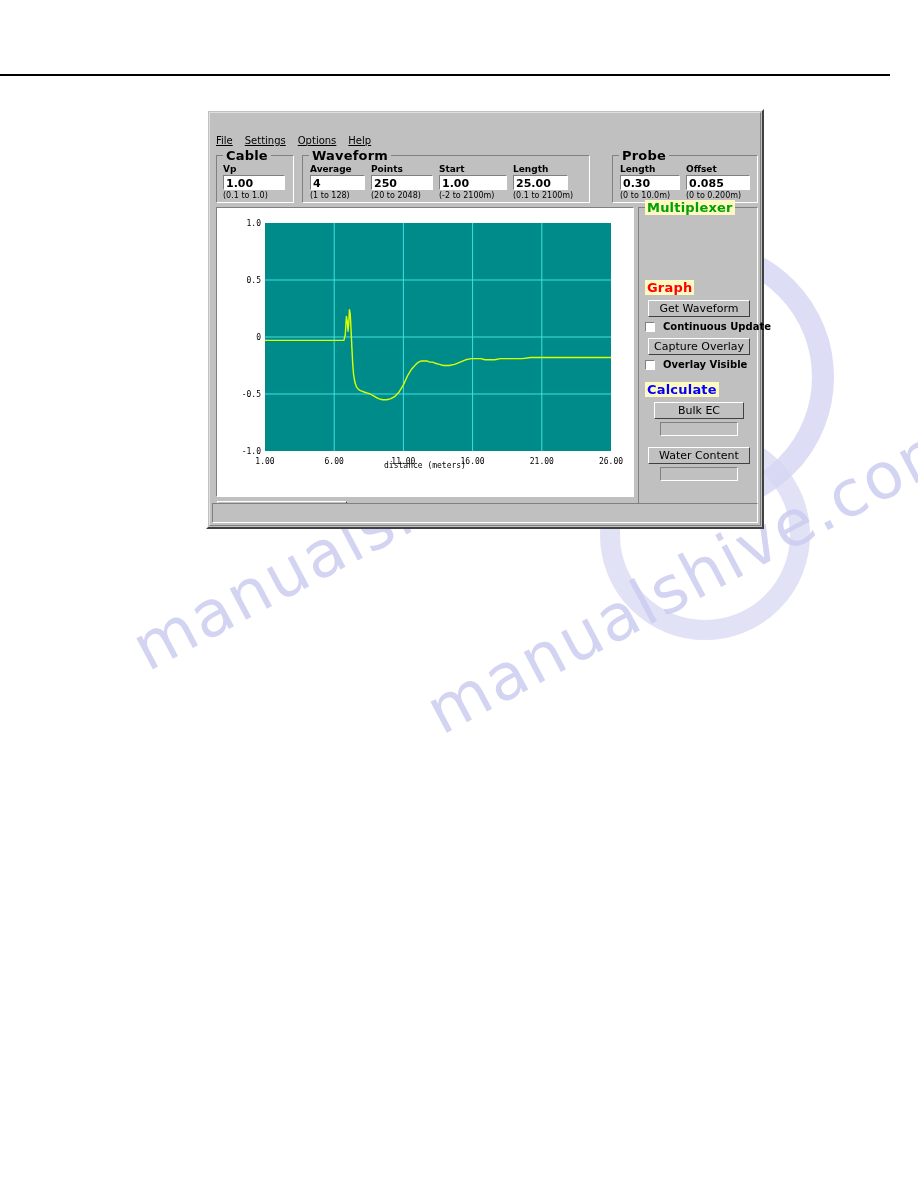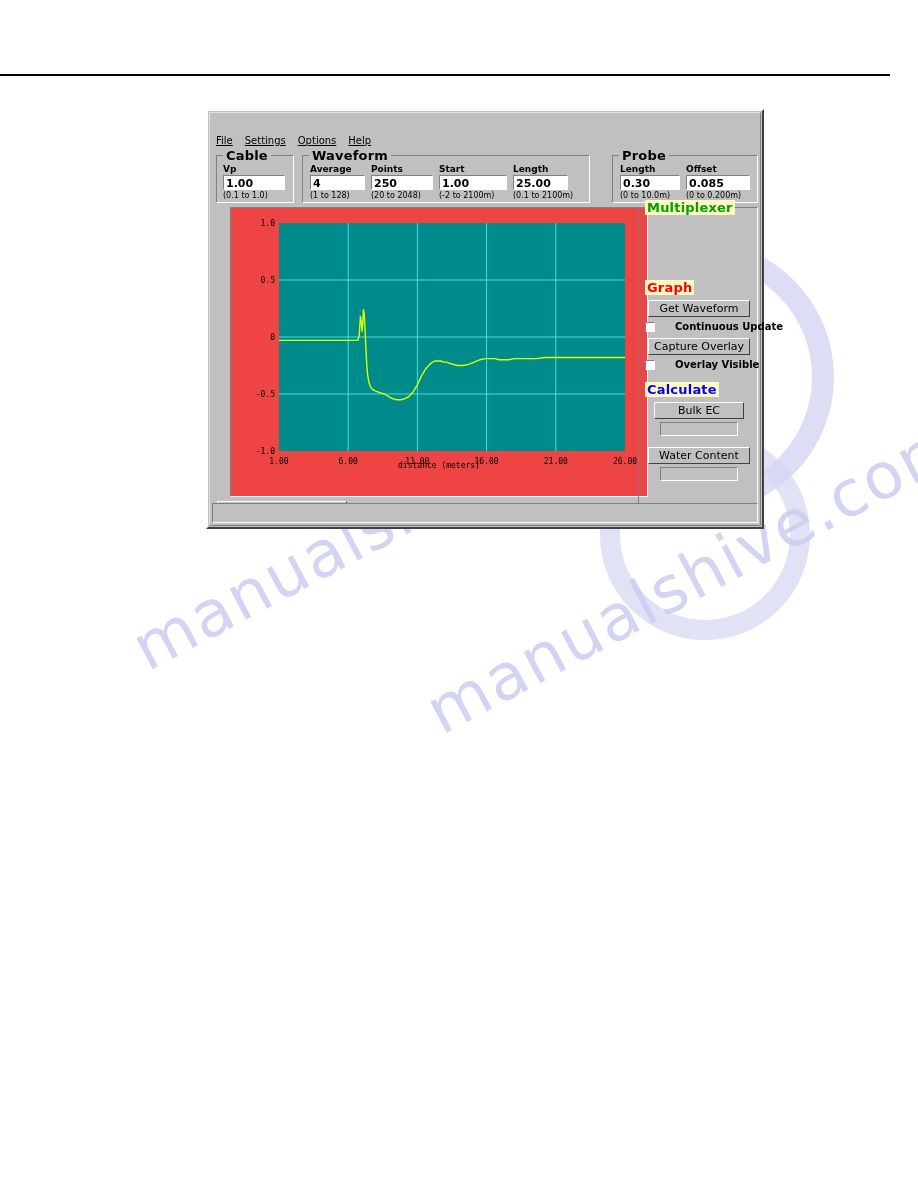--- a/index.html
+++ b/index.html
@@ -218,24 +218,24 @@
   .field-range {
     font-size: 8px;
     color: #000;
     white-space: nowrap;
     margin-top: 1px;
   }
 
   
   .chart-panel {
     position: absolute;
-    left: 22px; top: 96px;
+    left: 8px; top: 96px;
     width: 418px;
     height: 290px;
-    background: #ef4444;
+    background: #ffffff;
     border-top: 1px solid #808080;
     border-left: 1px solid #808080;
     border-right: 1px solid #ffffff;
     border-bottom: 1px solid #ffffff;
     box-sizing: border-box;
   }
   .plot {
     position: absolute;
     left: 48px; top: 15px;
     width: 346px;
@@ -358,21 +358,21 @@
     color: #000;
     padding: 1px 3px;
     overflow: hidden;
     white-space: nowrap;
   }
 
   .chk-row {
     position: absolute;
     display: flex;
     align-items: center;
-    gap: 20px;
+    gap: 8px;
     white-space: nowrap;
   }
   .chk-box {
     width: 10px; height: 10px;
     background: #ffffff;
     border-top: 1px solid #808080;
     border-left: 1px solid #808080;
     border-right: 1px solid #ffffff;
     border-bottom: 1px solid #ffffff;
     box-sizing: border-box;

